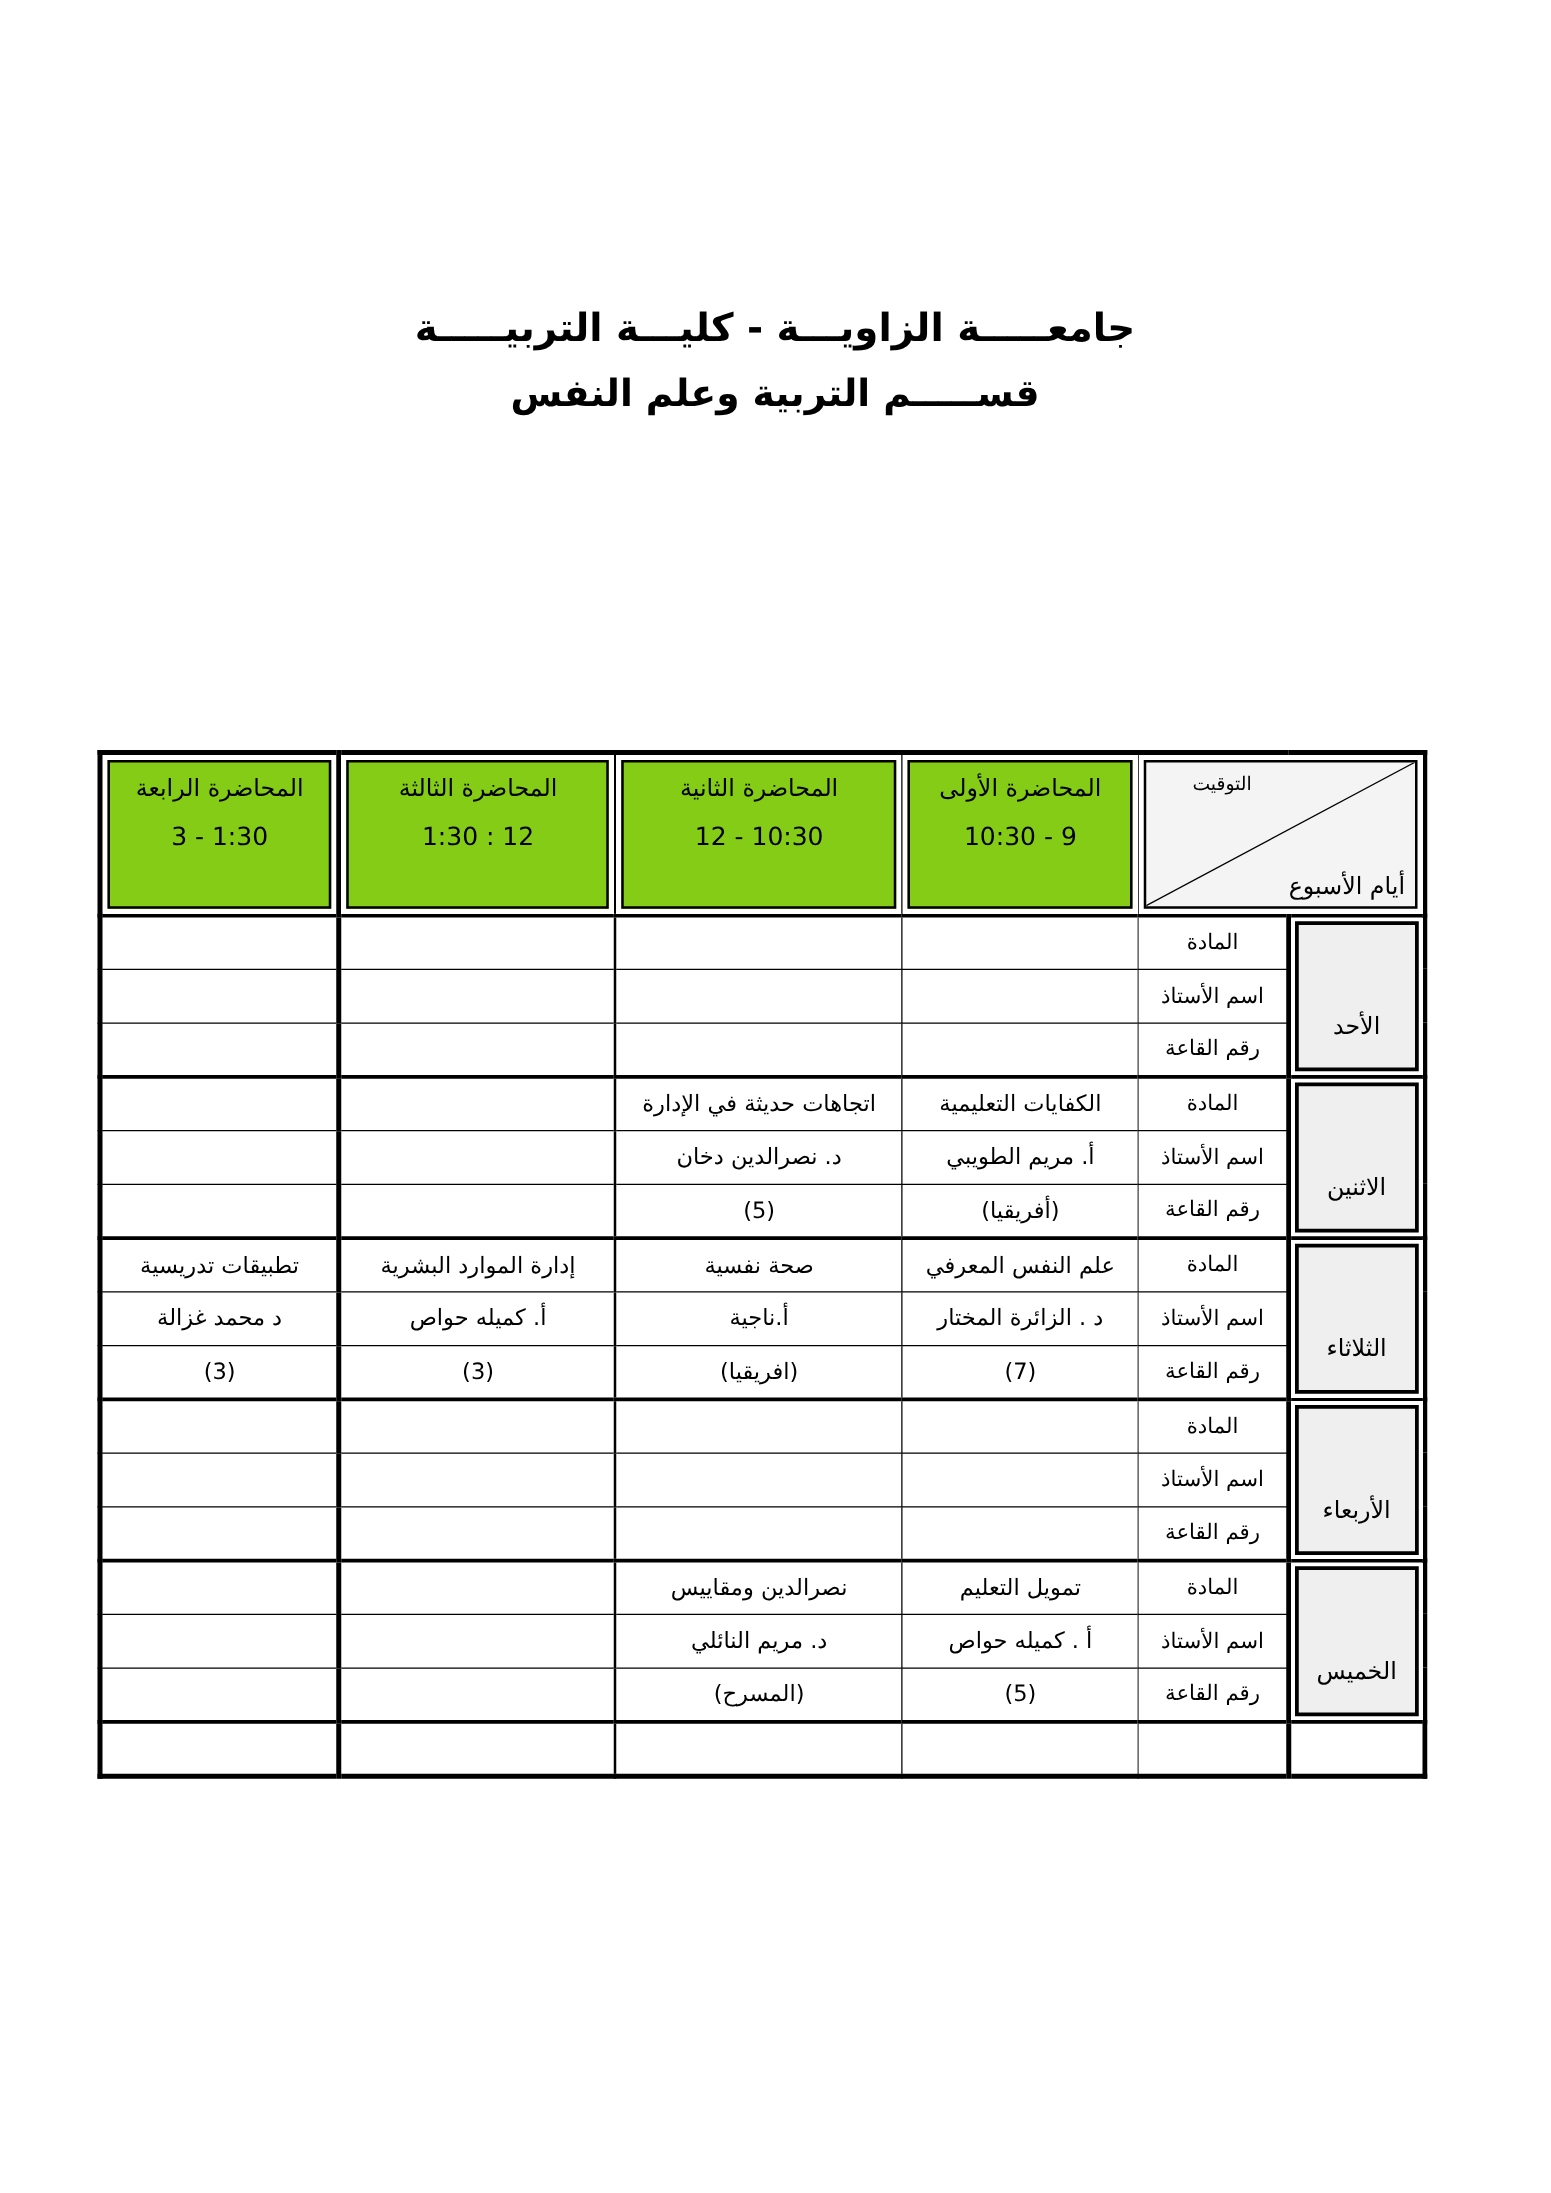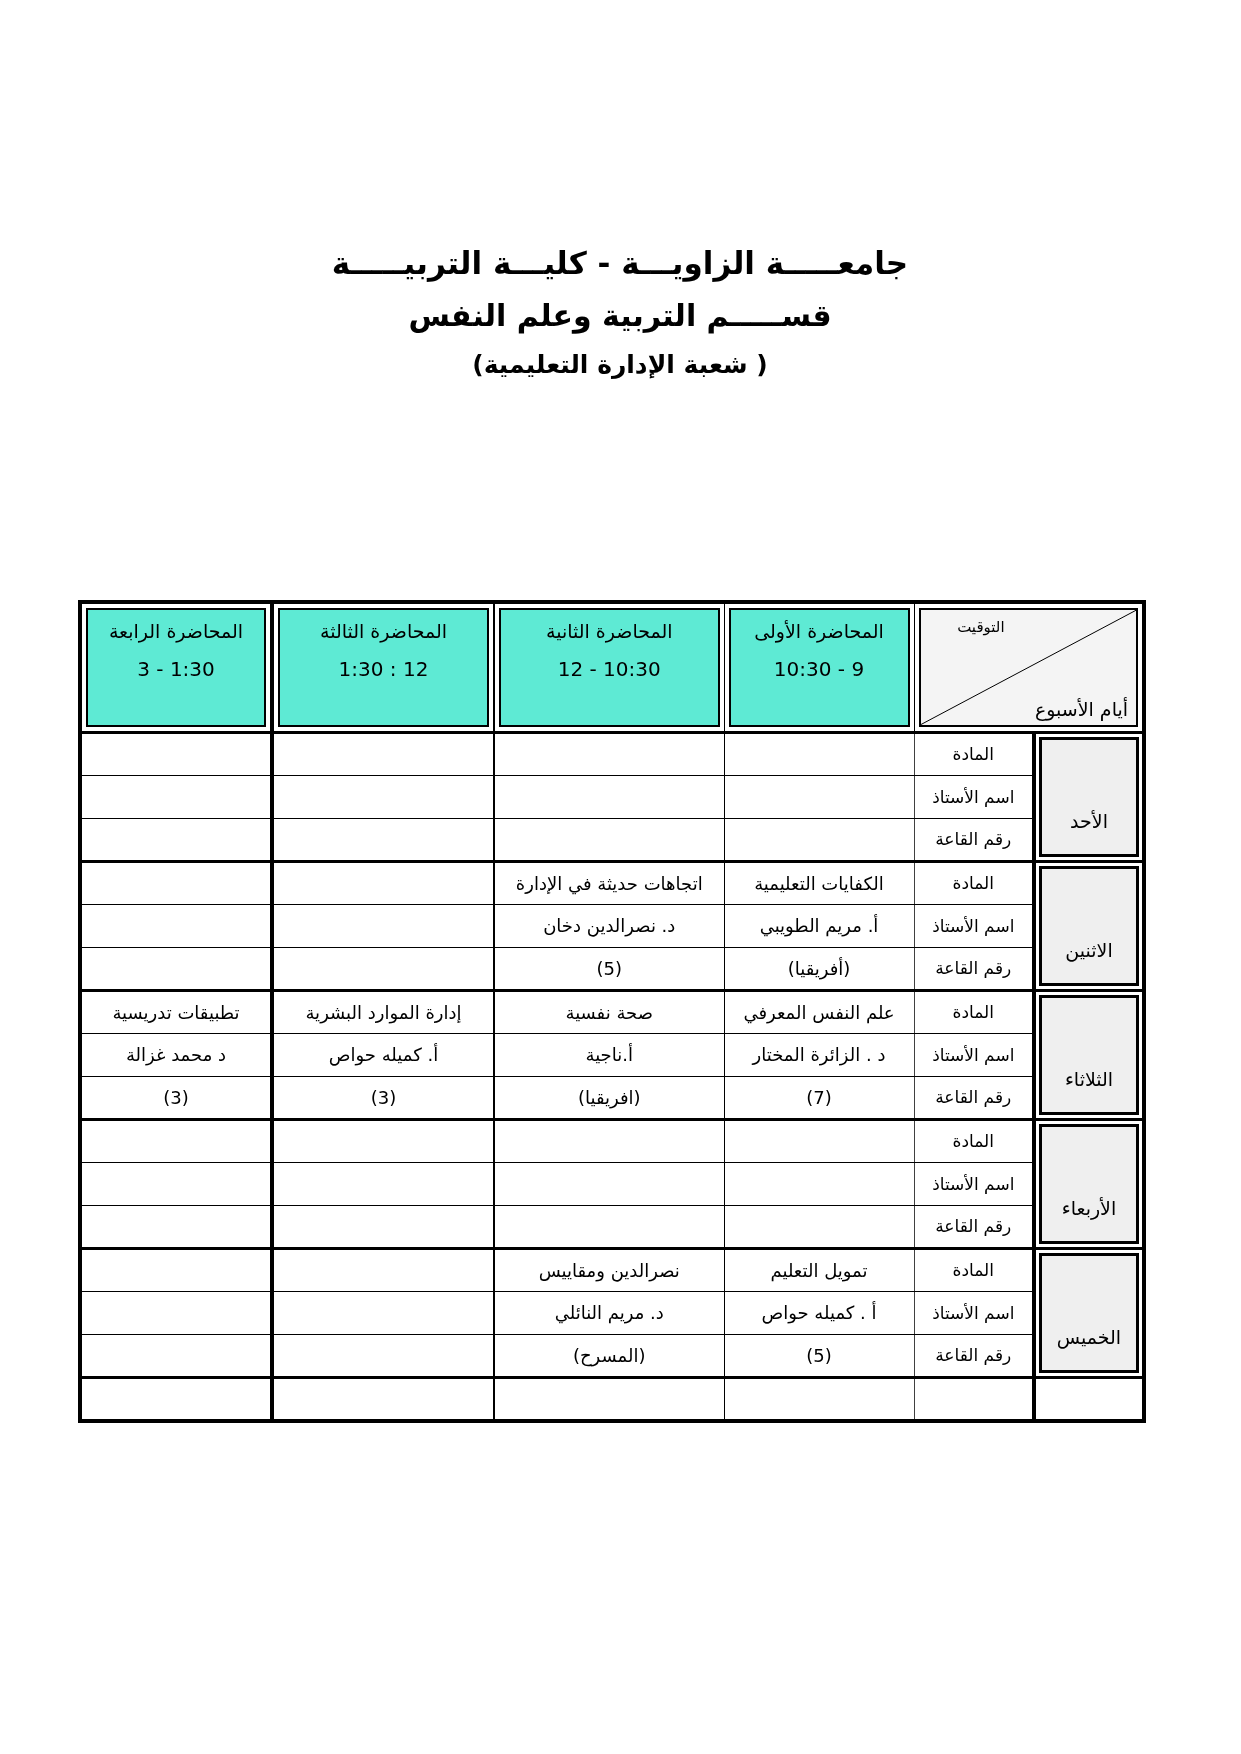--- a/index.html
+++ b/index.html
@@ -2,21 +2,21 @@
 <html lang="ar"><head>
 <meta charset="utf-8">
 <style>
   * { margin:0; padding:0; box-sizing:border-box; }
   html,body { background:#fff; }
   body {
     width:1241px; height:1754px;
     font-family:"DejaVu Sans", sans-serif;
     color:#000;
   }
-  .page { position:relative; width:1241px; height:1754px; background:#fff; overflow:hidden; }
+  .page { position:relative; width:1142px; height:1754px; background:#fff; overflow:hidden; }
 
   
   .titles {
     position:absolute; top:246px; left:80px; width:1080px;
     direction:rtl; text-align:center;
   }
   .title-line { font-weight:bold; line-height:1.1; }
   .t1 { font-size:31px; margin-bottom:19px; }
   .t2 { font-size:30px; margin-bottom:19px; }
   .t3 { font-size:30px; margin-bottom:16px; }
@@ -45,21 +45,21 @@
   
   td.v-days   { border-left:4px solid #000; }  
   td.v-labels { border-left:1px solid #404040; }  
   td.v-s2     { border-left:2px solid #000; }  
   td.v-s3     { border-left:4px solid #000; }  
 
   
   td.hdr-cell { position:relative; padding:0; }
   .hdr-box {
     position:absolute; inset:4px;
-    border:2px solid #000; background:#5eead4;
+    border:2px solid #000; background:#84cc16;
     display:flex; flex-direction:column; align-items:center;
     padding-top:10px; gap:15px;
   }
   .hdr-label { font-size:19px; }
   .hdr-time  { font-size:20px; direction:ltr; unicode-bidi:isolate; }
 
   
   td.corner-cell { position:relative; padding:0; }
   .corner-box {
     position:absolute; inset:4px;
@@ -82,21 +82,20 @@
   td.slot { font-size:18px; }
 </style>
 </head>
 <body>
 
 <div class="page">
 
   <div class="titles">
     <div class="title-line t1">جامعـــــة الزاويـــة - كليـــة التربيـــــة</div>
     <div class="title-line t2">قســـــم التربية وعلم النفس</div>
-    <div class="title-line t4">( شعبة الإدارة التعليمية)</div>
   </div>
 
   <table class="schedule" dir="rtl">
     <colgroup>
       <col style="width:110px">
         <col style="width:120px">
       <col style="width:190px">
         <col style="width:230px">
       <col style="width:222px">
         <col style="width:192px">

